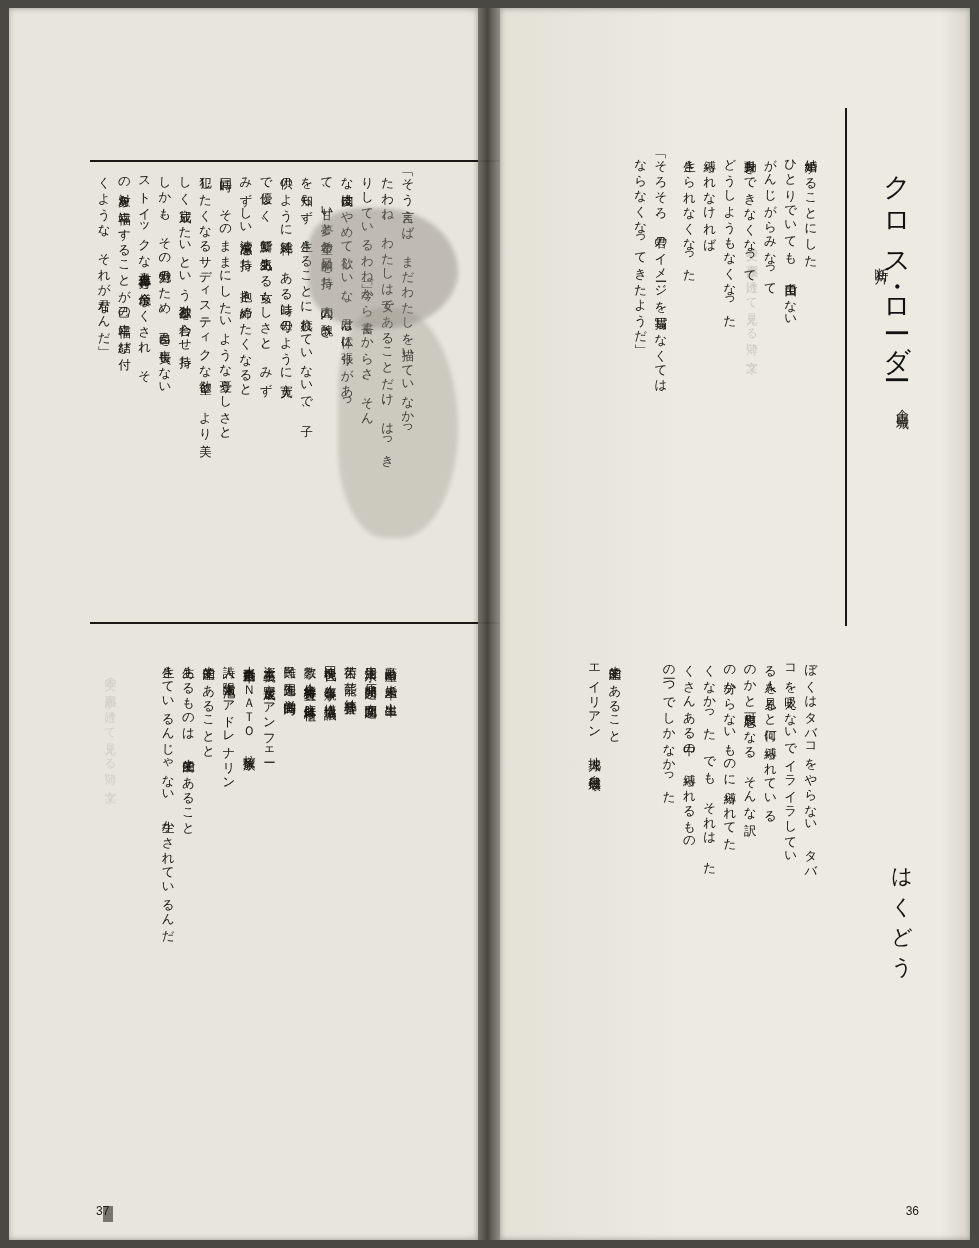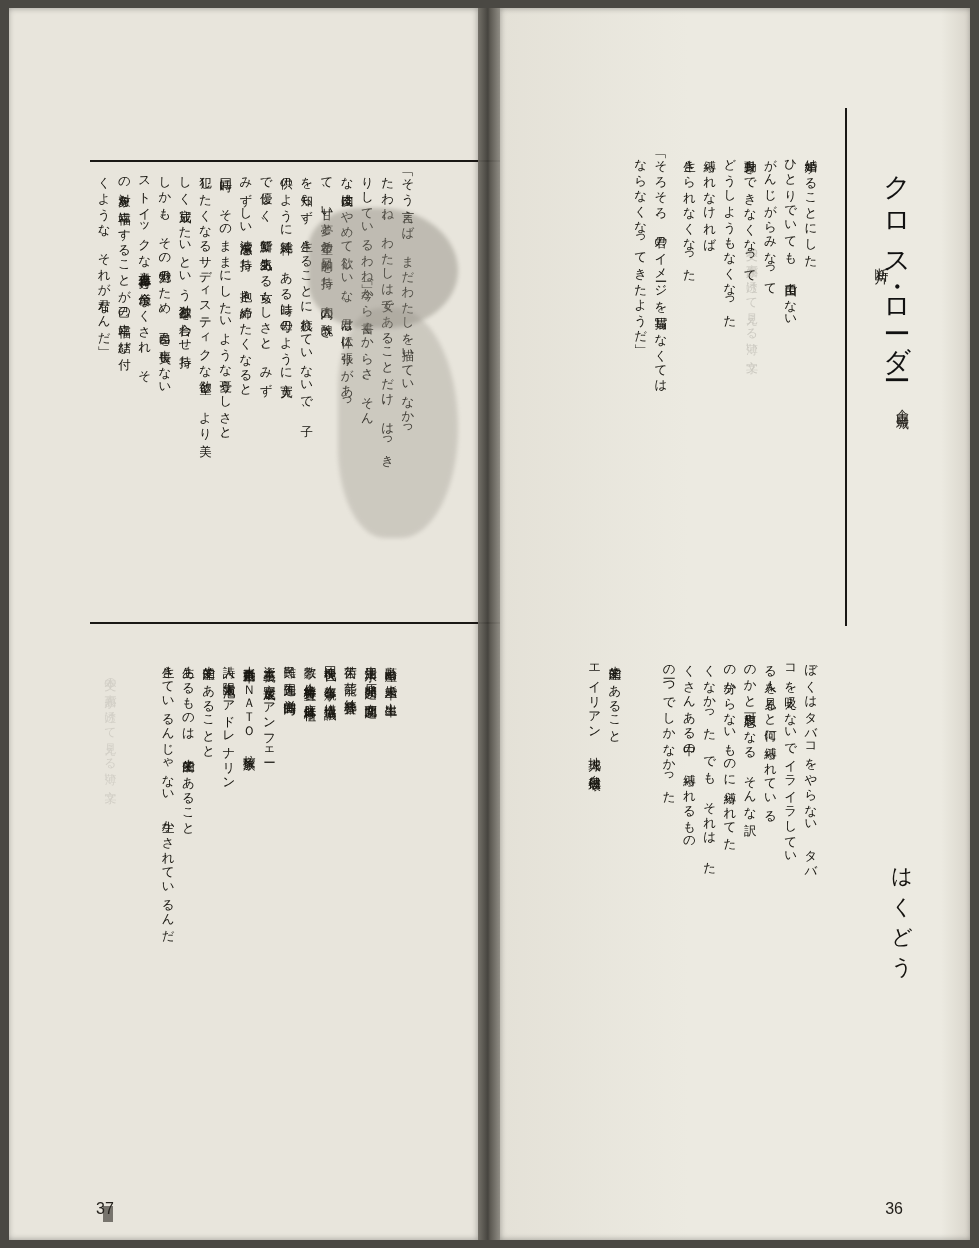--- a/index.html
+++ b/index.html
@@ -106,25 +106,25 @@
     opacity:.16;color:#2a2620;filter:blur(.3px);
   }
   .ghost2{opacity:.11;color:#2a2620;}
 
   
   .smudge{
     position:absolute;border-radius:40% 60% 55% 45%;
     background:#8e8a80;opacity:.45;filter:blur(2px);
   }
   .pagenum{
-    position:absolute;bottom:22px;font-size:16px;color:#24211c;
+    position:absolute;bottom:22px;font-size:12px;color:#24211c;
     font-family:"Liberation Sans",sans-serif;
   }
   .pagenum.l{left:88px}
-  .pagenum.r{right:68px}
+  .pagenum.r{right:52px}
   .pn-mark{position:absolute;bottom:18px;left:95px;width:10px;height:16px;background:#3b3831;opacity:.65}
 </style>
 </head>
 <body>
 
 <div class="spread">
 
   <div class="page right">
     <div class="rule-right"></div>
 

